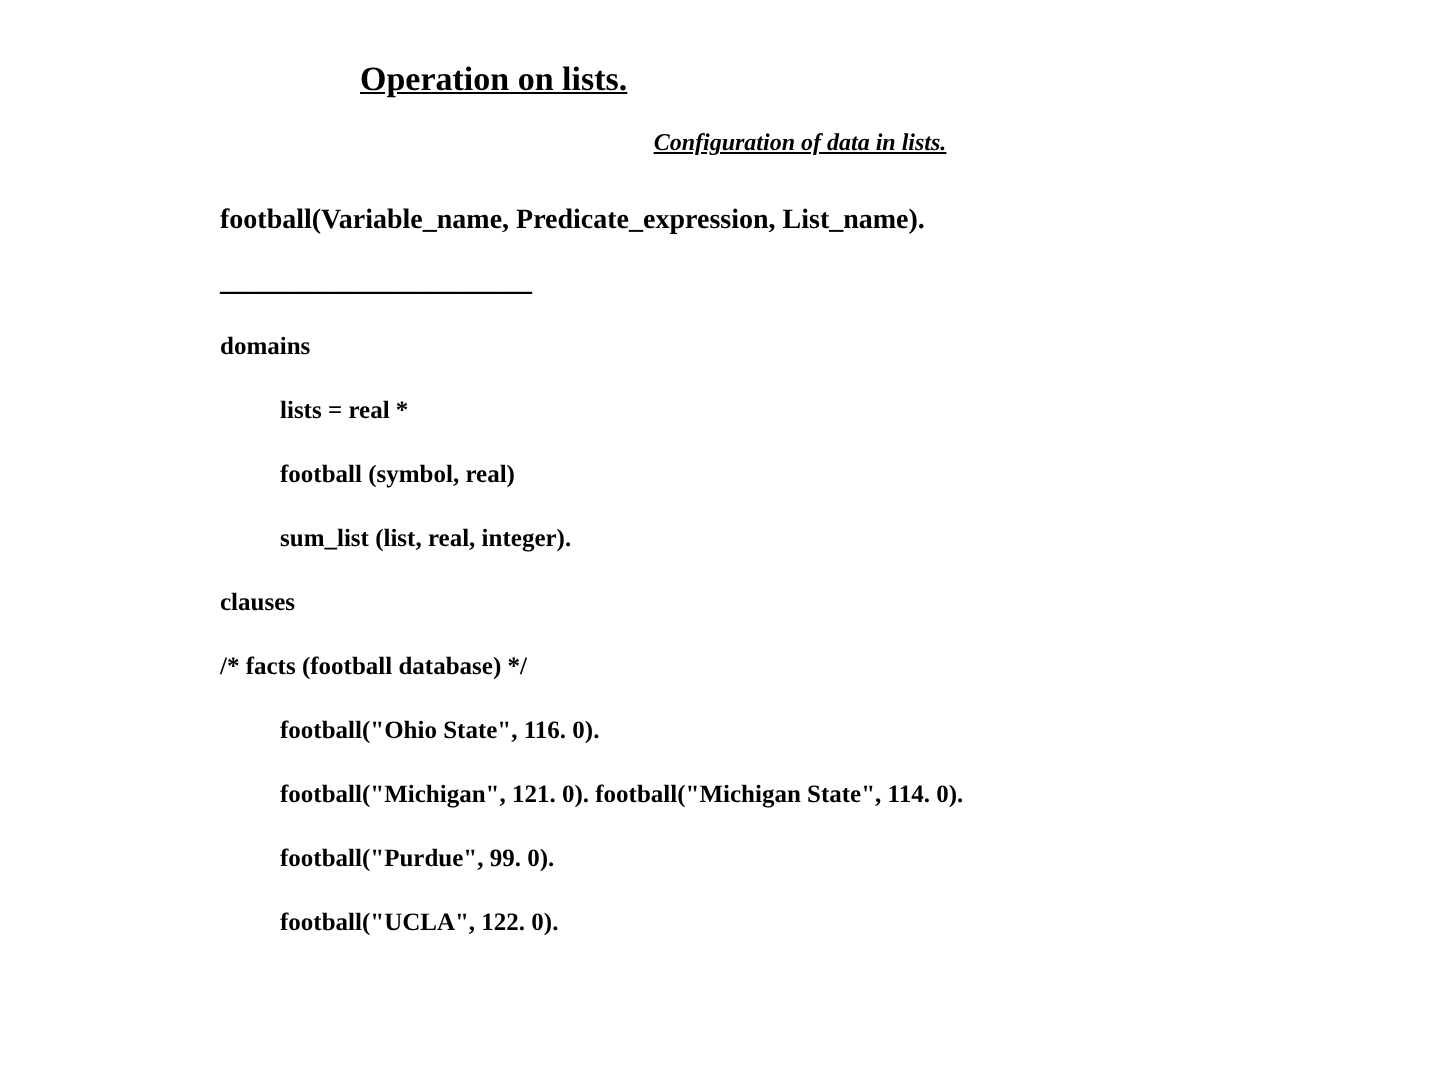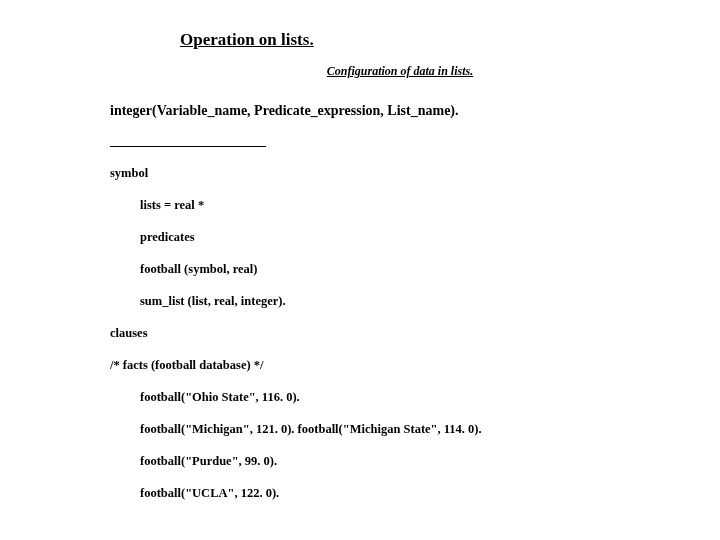--- a/index.html
+++ b/index.html
@@ -48,27 +48,26 @@
     }
     .indent {
       padding-left: 30px;
     }
   </style>
 </head>
 <body>
 
 <div class="title">Operation on lists.</div>
 <div class="subtitle">Configuration of data in lists.</div>
-<div class="signature">integer(Variable_name, Predicate_expression, List_name).</div>
+<div class="signature">football(Variable_name, Predicate_expression, List_name).</div>
 <div class="hr-line">________________________</div>
 
 <div class="code-block">
-<div>symbol</div>
+<div>domains</div>
 <div class="indent">lists = real *</div>
-<div class="indent">predicates</div>
 <div class="indent">football (symbol, real)</div>
 <div class="indent">sum_list (list, real, integer).</div>
 <div>clauses</div>
 <div>/* facts (football database) */</div>
 <div class="indent">football("Ohio State", 116. 0).</div>
 <div class="indent">football("Michigan", 121. 0). football("Michigan State", 114. 0).</div>
 <div class="indent">football("Purdue", 99. 0).</div>
 <div class="indent">football("UCLA", 122. 0).</div>
 
 

